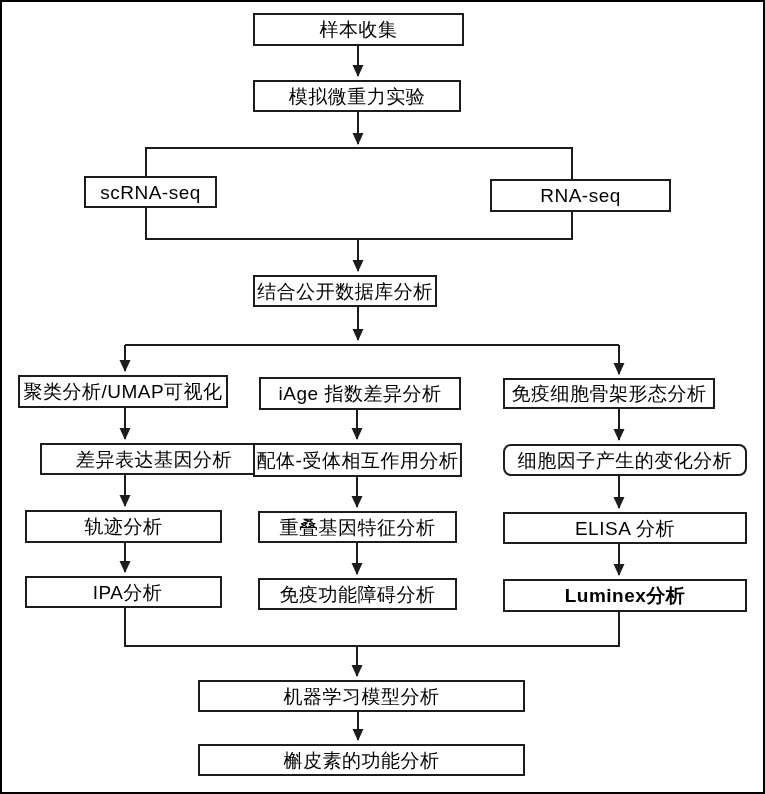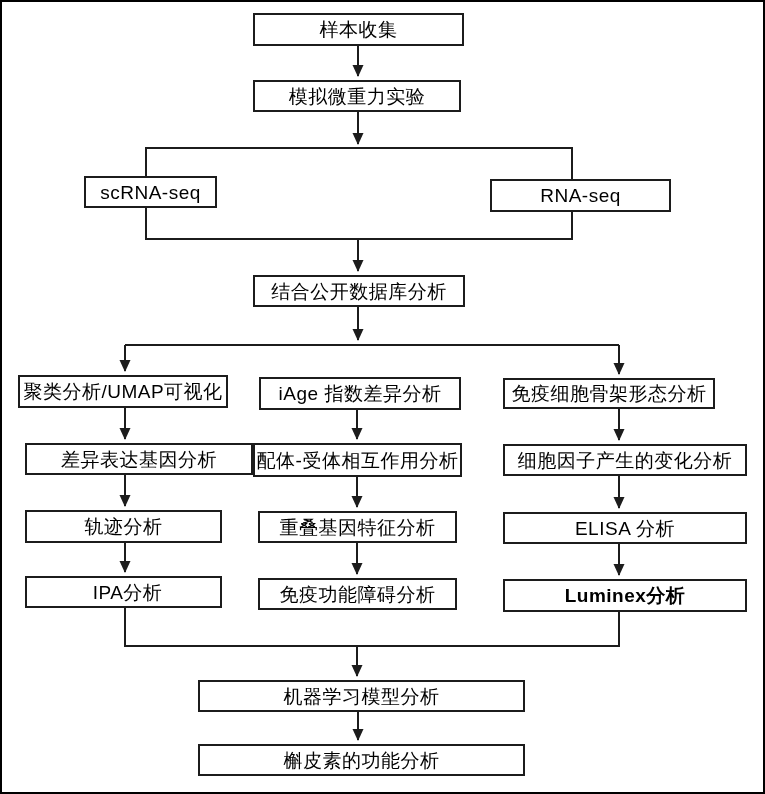--- a/index.html
+++ b/index.html
@@ -88,33 +88,33 @@
   </svg>
 
   <div class="node" style="left:251px; top:11px; width:211px; height:33px;">样本收集</div>
 
   <div class="node" style="left:251px; top:78px; width:208px; height:32px;">模拟微重力实验</div>
 
   <div class="node" style="left:82px; top:174px; width:133px; height:32px;text-align:right;">scRNA-seq</div>
 
   <div class="node" style="left:488px; top:177px; width:181px; height:33px;">RNA-seq</div>
 
-  <div class="node" style="left:251px; top:273px; width:212px; height:32px;">结合公开数据库分析</div>
+  <div class="node" style="left:251px; top:273px; width:184px; height:32px;">结合公开数据库分析</div>
 
   <div class="node" style="left:16px; top:373px; width:210px; height:33px;">聚类分析/UMAP可视化</div>
 
   <div class="node" style="left:257px; top:375px; width:202px; height:33px;">iAge 指数差异分析</div>
 
   <div class="node" style="left:501px; top:376px; width:212px; height:31px;">免疫细胞骨架形态分析</div>
 
-  <div class="node" style="left:23px; top:441px; width:228px; height:32px;">差异表达基因分析</div>
+  <div class="node" style="left:38px; top:441px; width:228px; height:32px;">差异表达基因分析</div>
 
   <div class="node" style="left:251px; top:441px; width:209px; height:34px;">配体-受体相互作用分析</div>
 
-  <div class="node" style="left:501px; top:442px; width:244px; height:32px;">细胞因子产生的变化分析</div>
+  <div class="node" style="left:501px; top:442px; width:244px; height:32px;border-radius:8px;">细胞因子产生的变化分析</div>
 
   <div class="node" style="left:23px; top:508px; width:197px; height:33px;">轨迹分析</div>
 
   <div class="node" style="left:256px; top:509px; width:199px; height:32px;">重叠基因特征分析</div>
 
   <div class="node" style="left:501px; top:510px; width:244px; height:32px;">ELISA 分析</div>
 
   <div class="node" style="left:23px; top:574px; width:197px; height:32px;padding-left:8px;">IPA分析</div>
 
   <div class="node" style="left:256px; top:576px; width:199px; height:32px;">免疫功能障碍分析</div>

